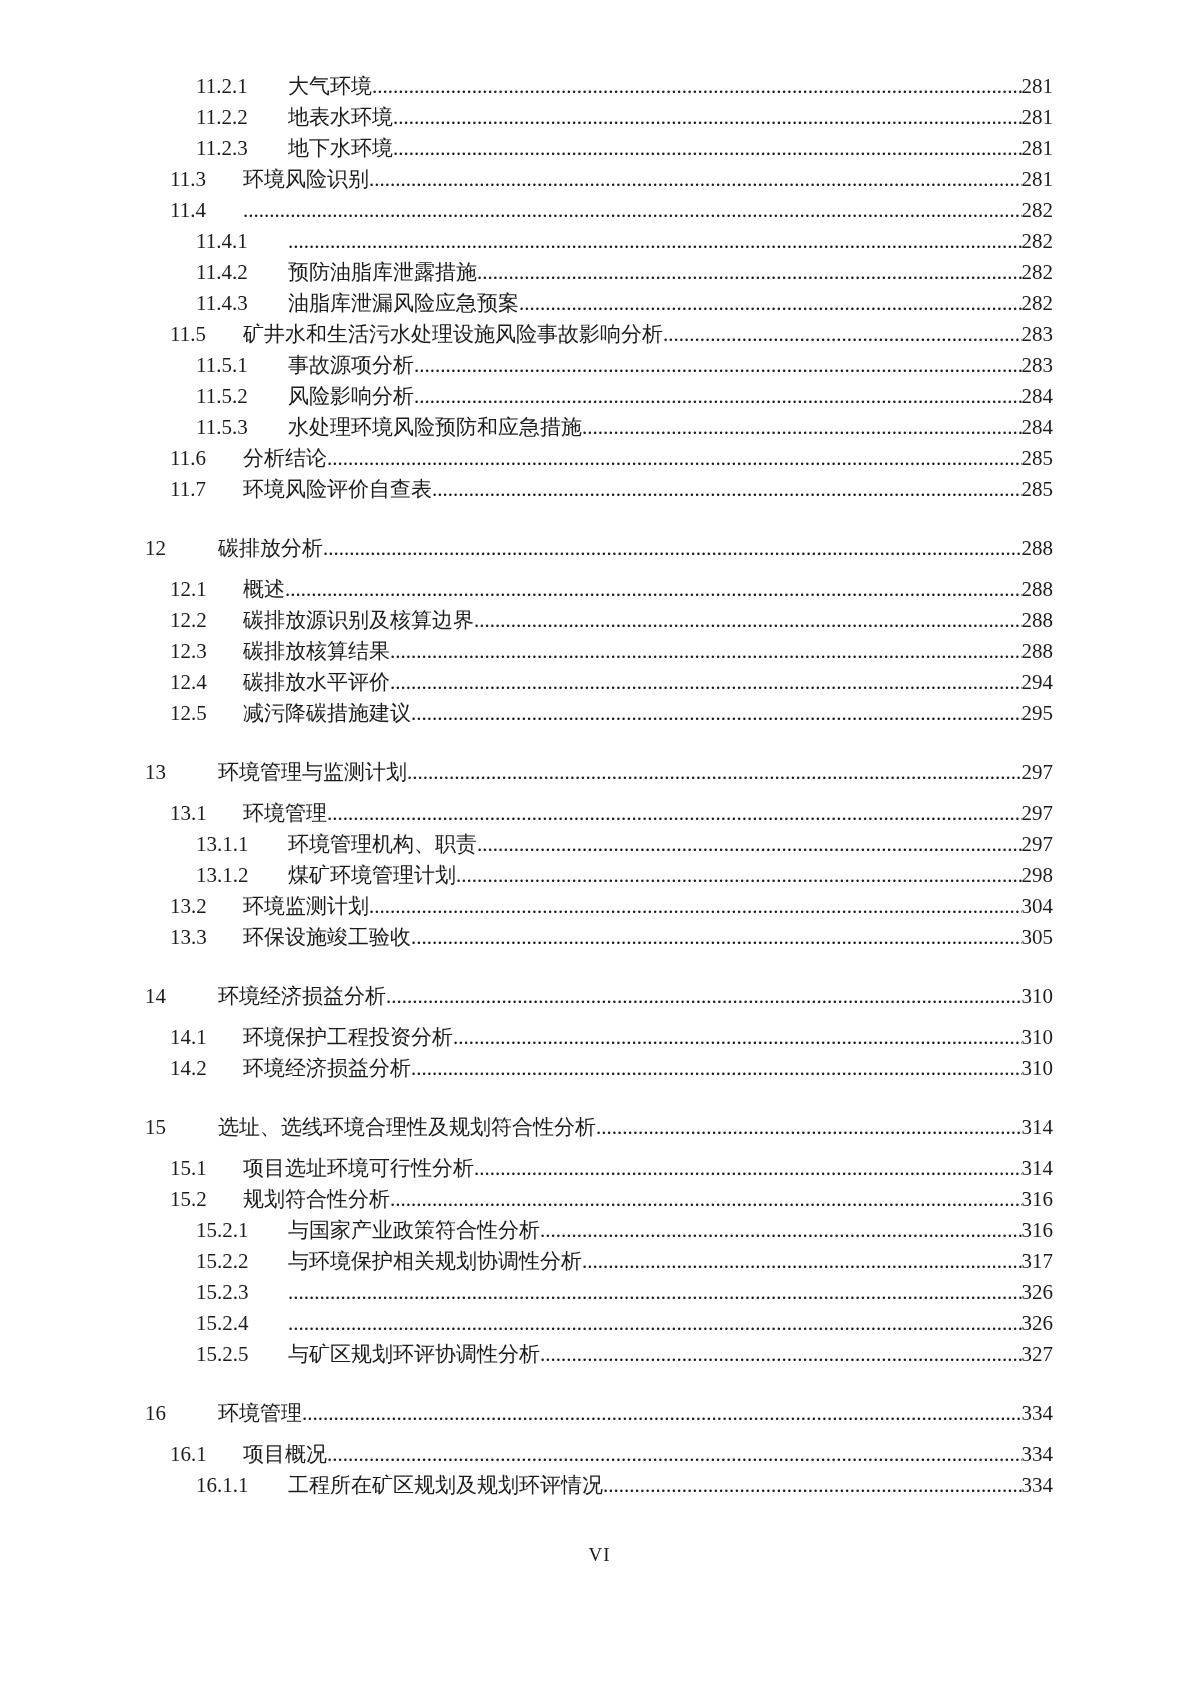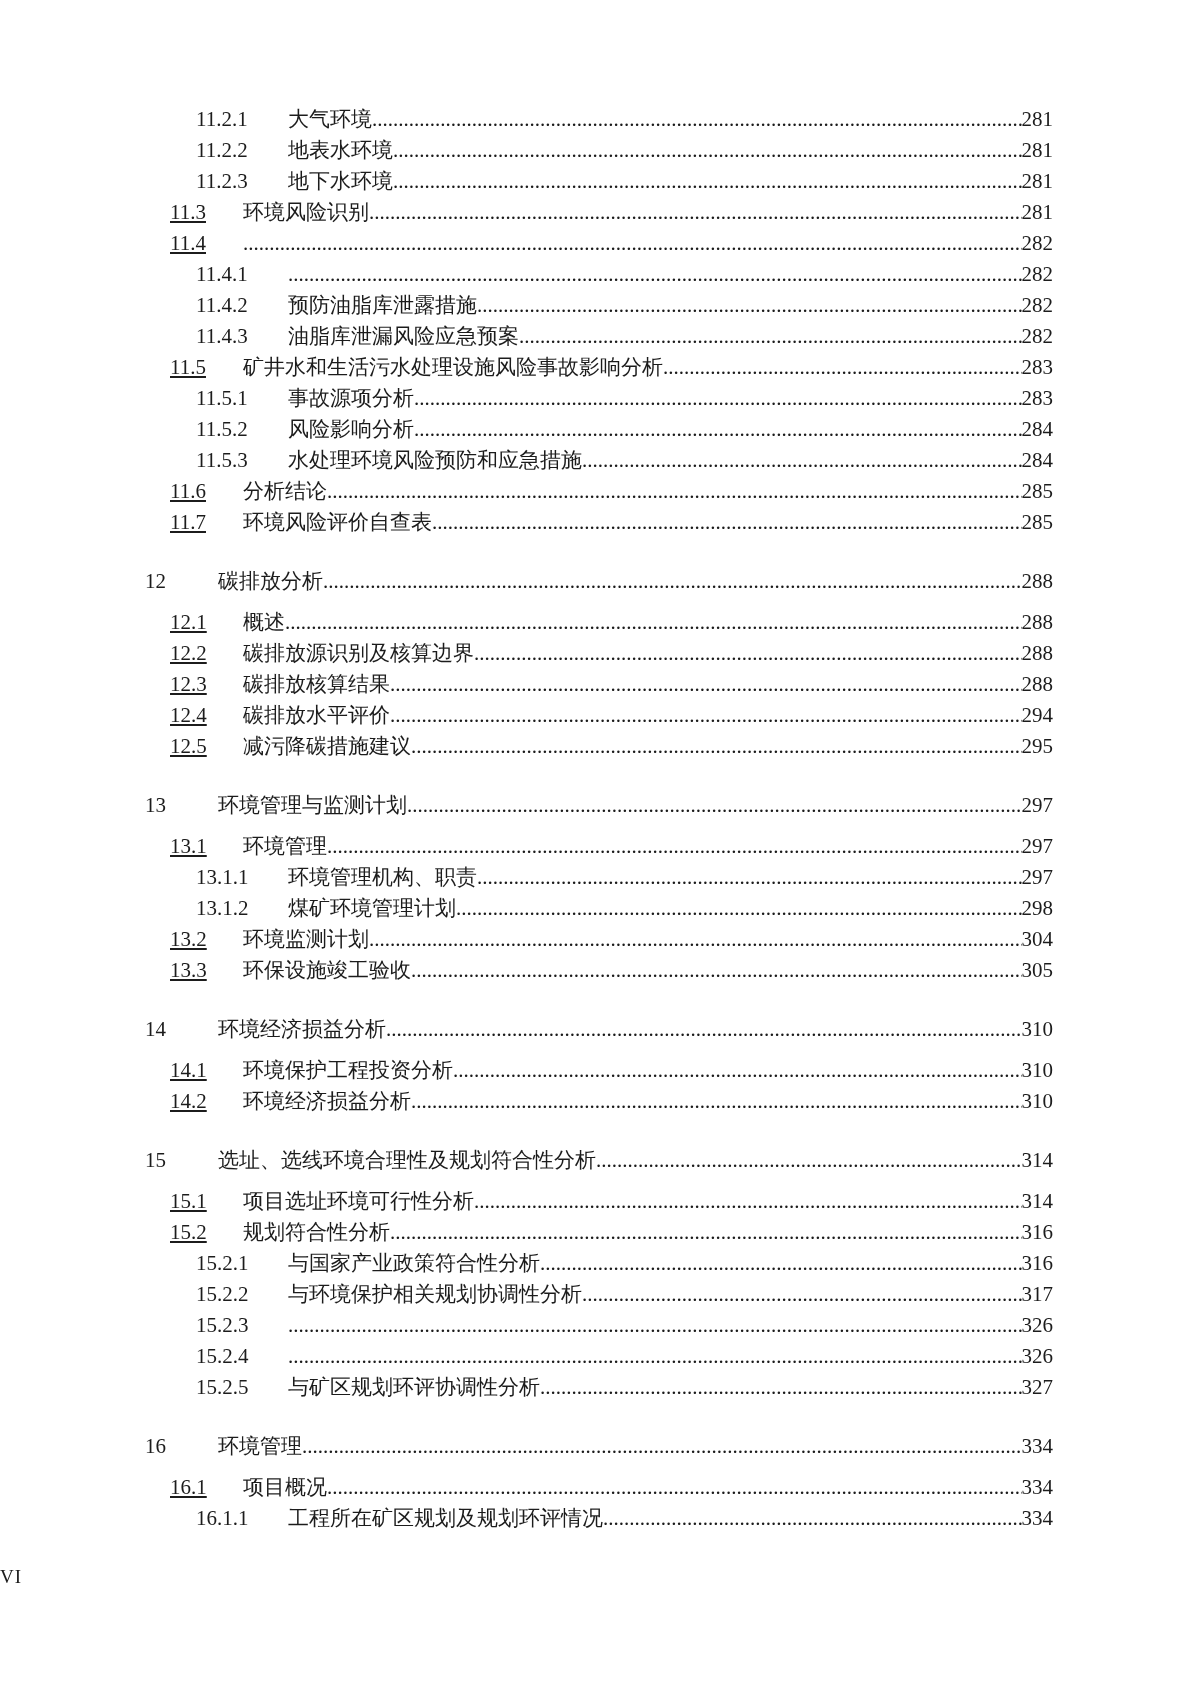--- a/index.html
+++ b/index.html
@@ -9,21 +9,21 @@
   }
   body {
     width: 1199px;
     height: 1696px;
     position: relative;
     font-family: "Liberation Serif", "DejaVu Serif", serif;
     color: #1c1c1c;
     overflow: hidden;
   }
   .toc {
-    padding-top: 104px;
+    padding-top: 71px;
   }
   .row {
     display: flex;
     align-items: baseline;
     font-size: 21px;
     line-height: 31px;
     padding-right: 146px;
     white-space: nowrap;
   }
   .row .num {
@@ -37,26 +37,26 @@
     overflow: hidden;
     white-space: nowrap;
     min-width: 0;
   }
   .row .page {
     flex: none;
   }
   .lvl1 { padding-left: 145px; margin-top: 28px; margin-bottom: 10px; }
   .lvl1 .num { width: 73px; }
   .lvl2 { padding-left: 170px; }
-  .lvl2 .num { width: 73px; text-decoration: underline; }
+  .lvl2 .num { width: 73px; }
   .lvl3 { padding-left: 196px; }
   .lvl3 .num { width: 92px; }
   .footer {
-    margin-top: 32px;
-    text-align: left;
+    margin-top: 43px;
+    text-align: center;
     font-size: 19px;
     letter-spacing: 1px;
   }
 </style>
 </head>
 <body>
 
 <div class="toc" id="toc">
     <div class="row lvl3">
       <span class="num">11.2.1</span>

